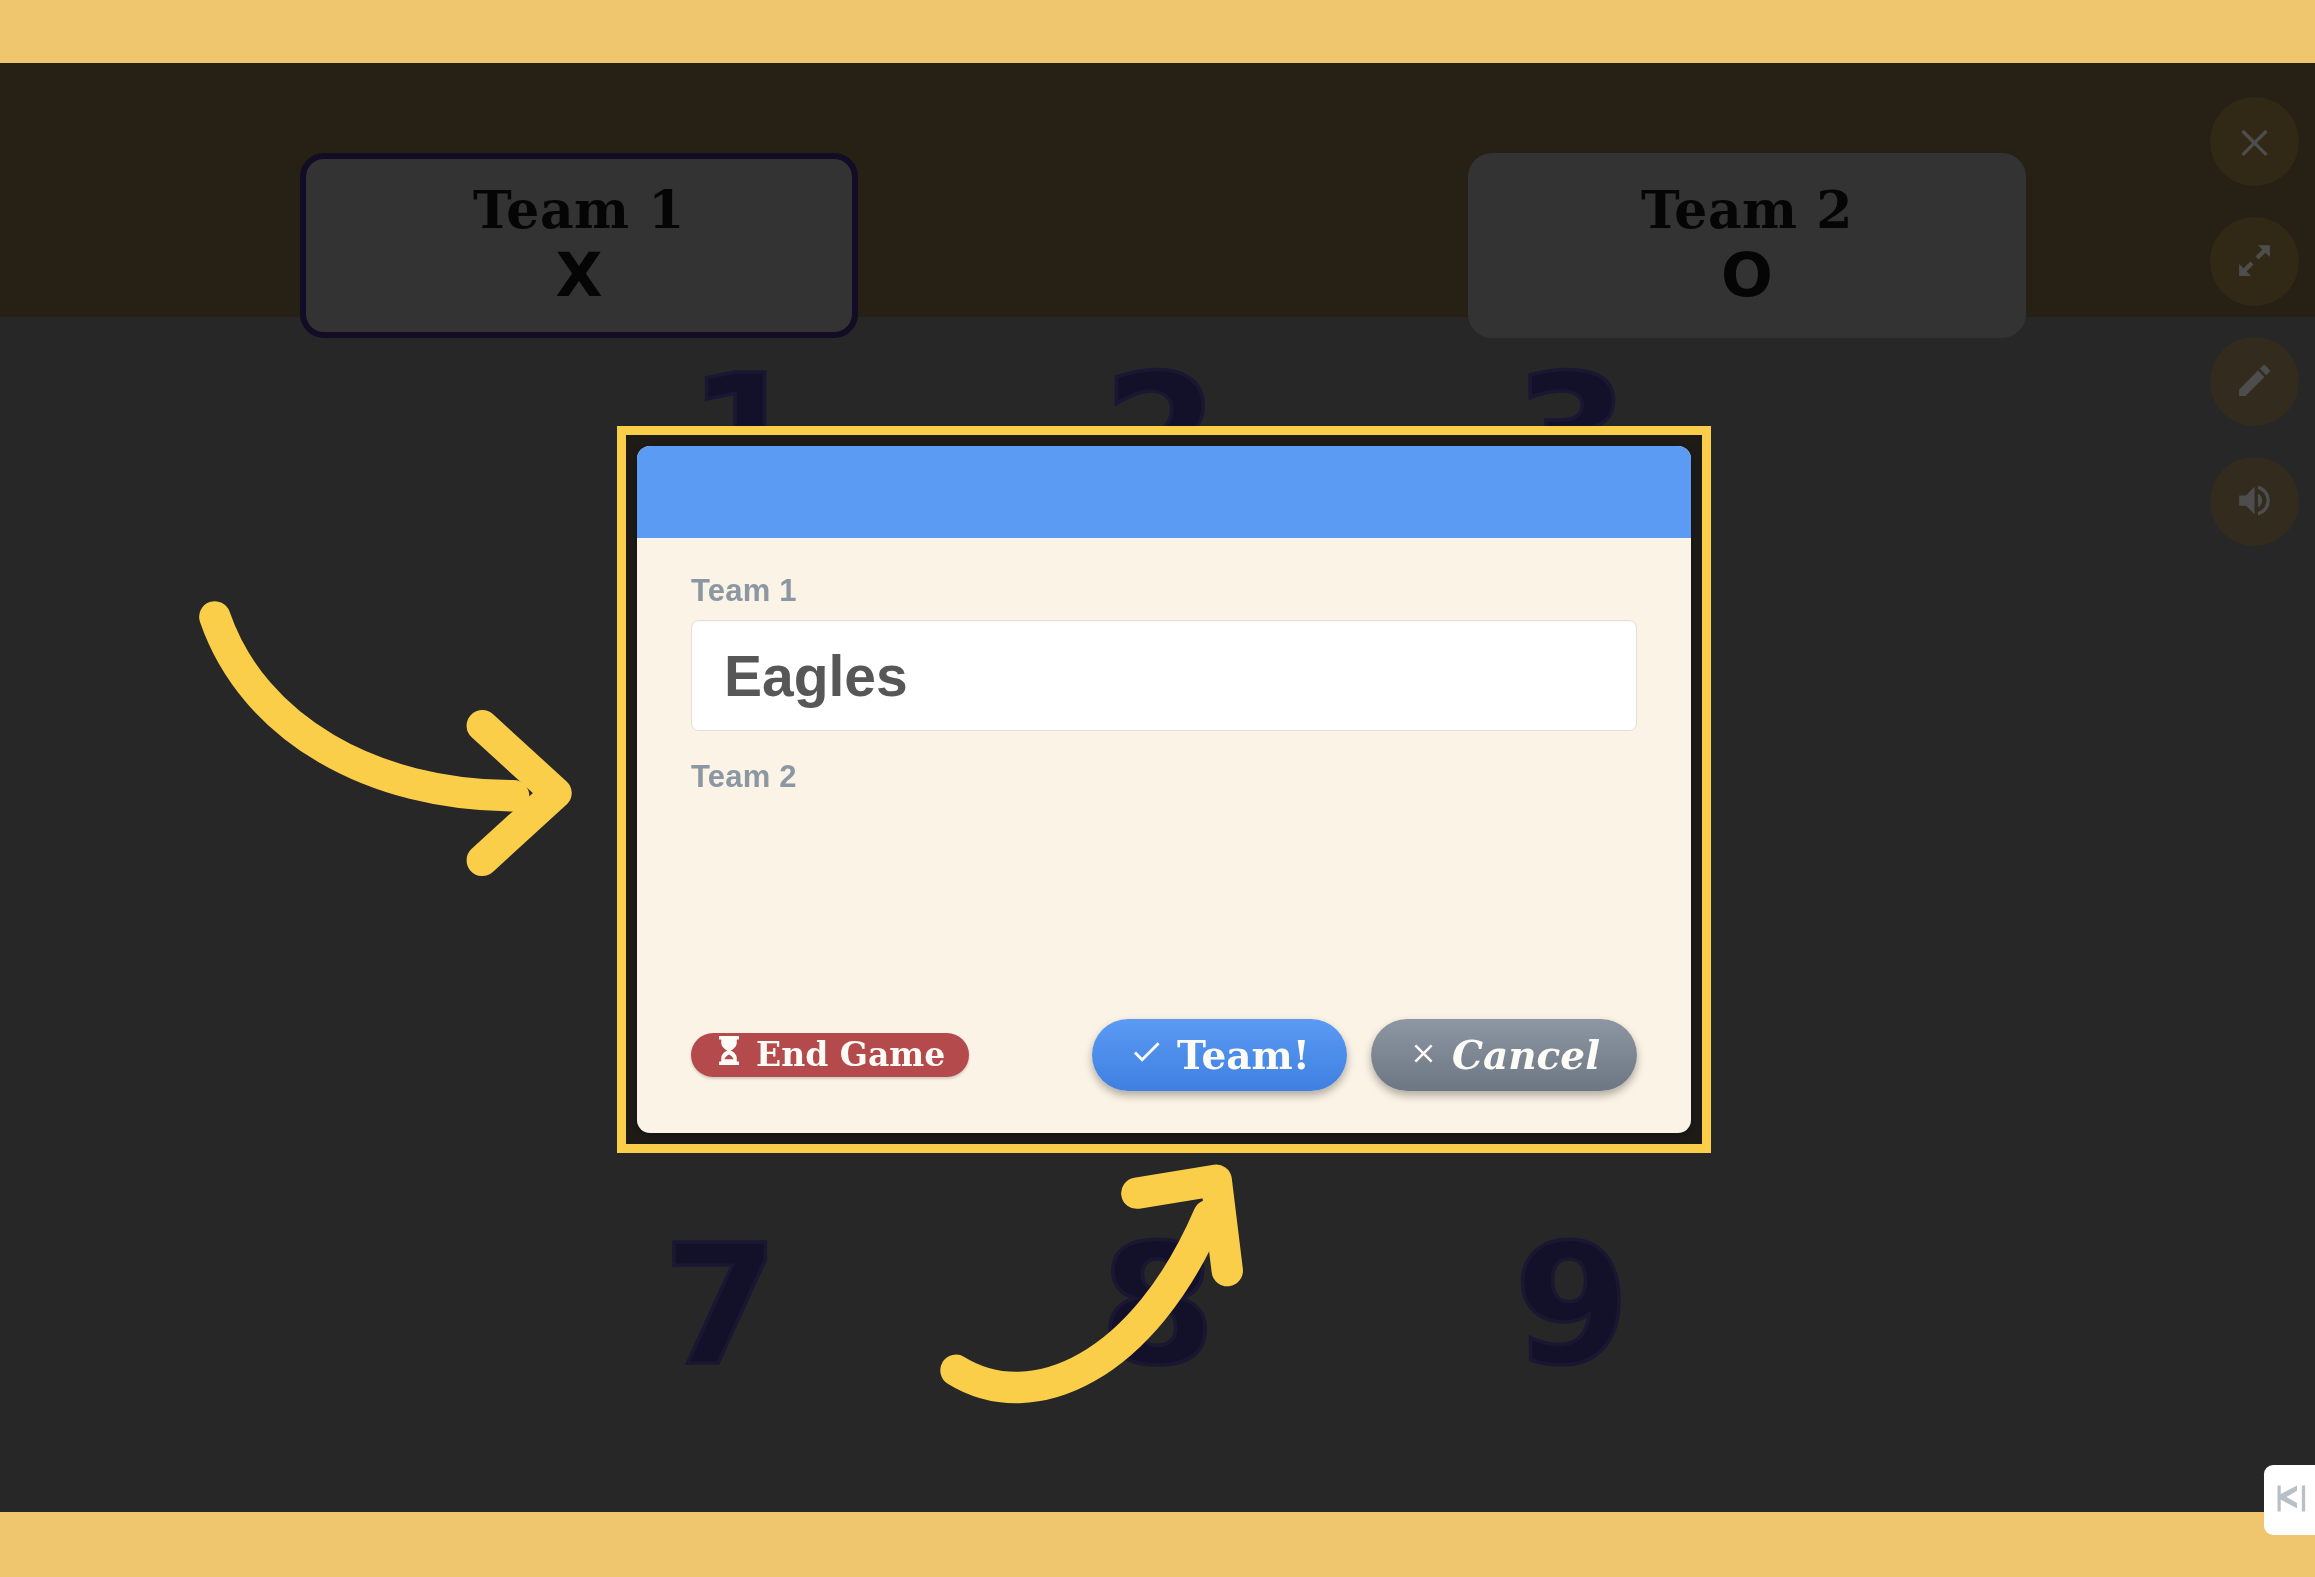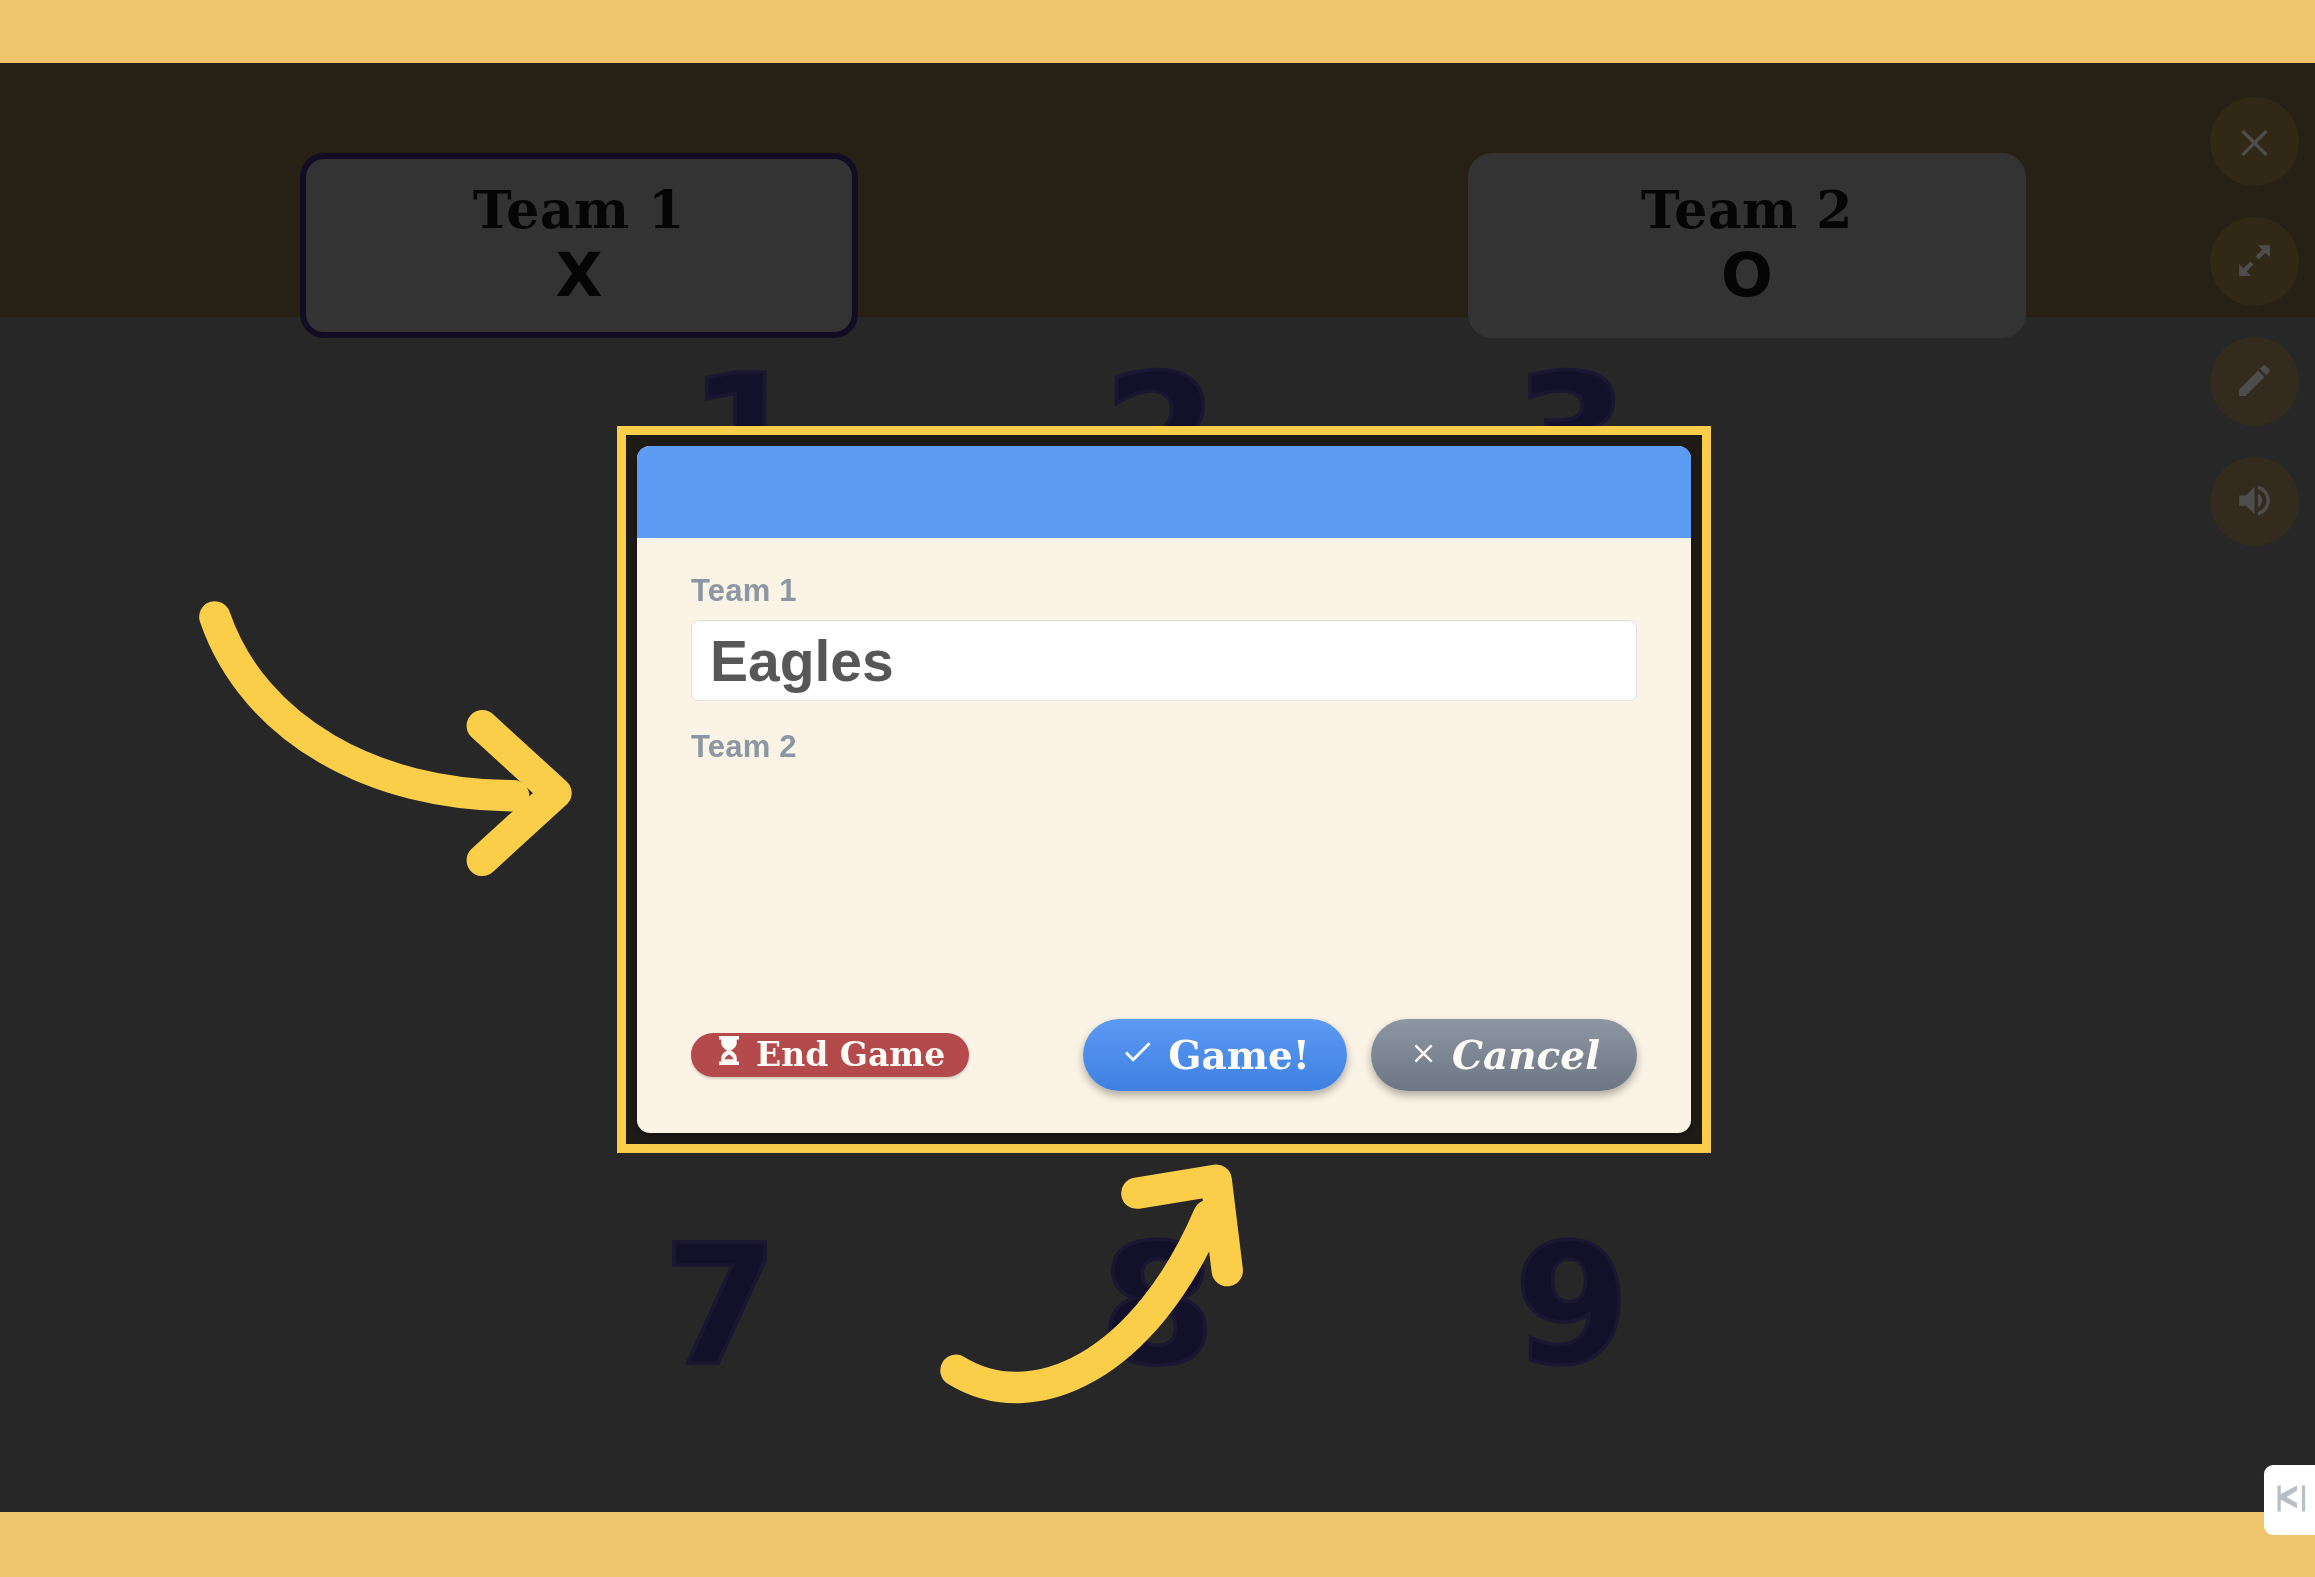--- a/index.html
+++ b/index.html
@@ -162,28 +162,28 @@
     font-size: 31px;
     font-weight: 700;
     color: #8b97a3;
     margin-bottom: 11px;
     letter-spacing: 0.2px;
   }
   .field-input {
     display: block;
     width: 100%;
     box-sizing: border-box;
-    height: 81px;
+    height: 111px;
     border-radius: 7.4px;
     background: #ffffff;
     font-family: "Liberation Sans", sans-serif;
     font-size: 57px;
     font-weight: 700;
     color: #575757;
-    padding: 0 18px;
+    padding: 0 32px;
     outline: none;
   }
   #team1-input {
     border: 1.8px solid #e4e0d8;
     box-shadow: inset 0 0.9px 1.8px rgba(0,0,0,.04);
   }
   #team2-input {
     border: 2.8px solid #7d96ad;
   }
   .field-group + .field-group { margin-top: 28px; }
@@ -361,21 +361,21 @@
         </button>
 
         <div id="footer-spacer"></div>
 
         <button class="btn" id="okay-button">
           <span>
             <svg viewBox="0 0 24 24">
                 <path d="M9 16.2L4.8 12l-1.4 1.4L9 19 21 7l-1.4-1.4z"></path>
               </svg>
           </span>
-          <span>Game!</span>
+          <span>Team!</span>
         </button>
 
         <button class="btn" id="cancel-button">
           <span>
             <svg viewBox="0 0 24 24">
                 <path d="M19 6.4L17.6 5 12 10.6 6.4 5 5 6.4 10.6 12 5 17.6 6.4 19 12 13.4 17.6 19 19 17.6 13.4 12z"></path>
               </svg>
           </span>
           <span>Cancel</span>
         </button>

